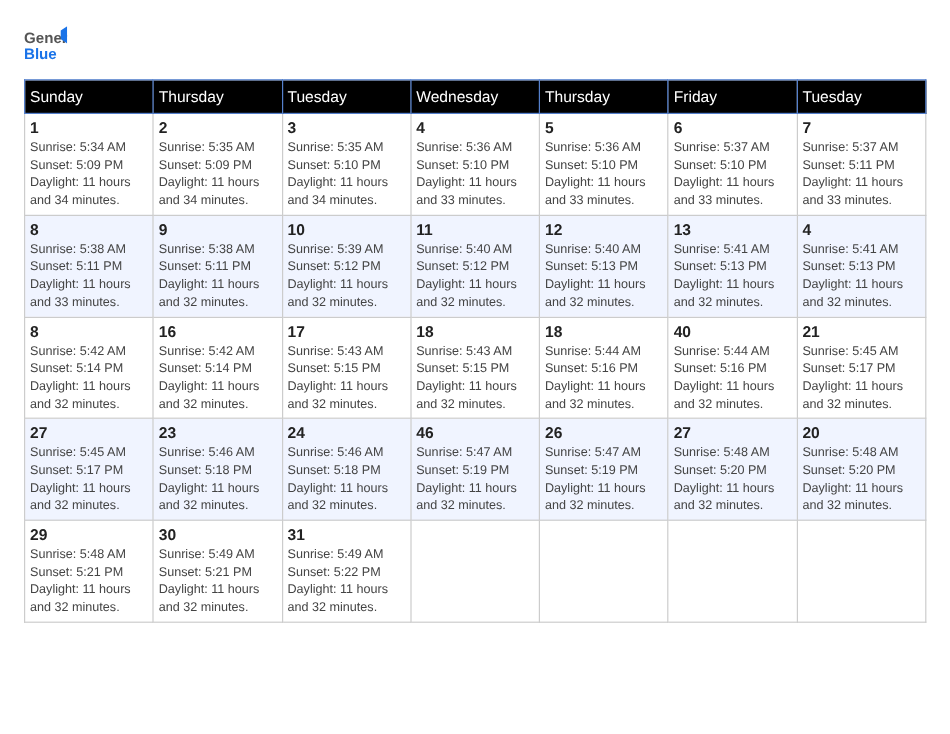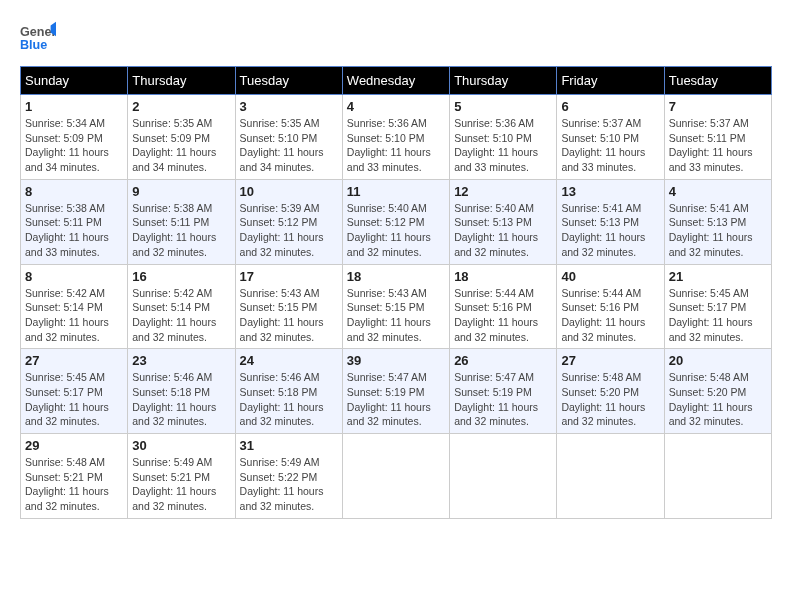--- a/index.html
+++ b/index.html
@@ -308,21 +308,21 @@
         </td>
           <td>
           <span class="day-number">24</span>
           <div class="day-info">
             Sunrise: 5:46 AM<br>
             Sunset: 5:18 PM<br>
             Daylight: 11 hours and 32 minutes.
           </div>
         </td>
           <td>
-          <span class="day-number">39</span>
+          <span class="day-number">46</span>
           <div class="day-info">
             Sunrise: 5:47 AM<br>
             Sunset: 5:19 PM<br>
             Daylight: 11 hours and 32 minutes.
           </div>
         </td>
           <td>
           <span class="day-number">26</span>
           <div class="day-info">
             Sunrise: 5:47 AM<br>

